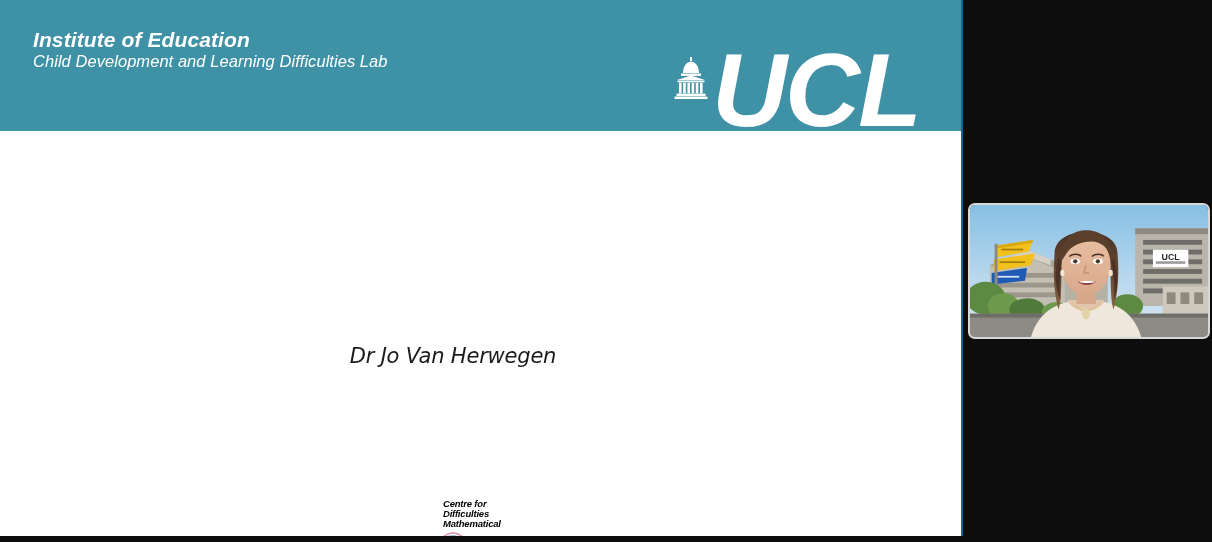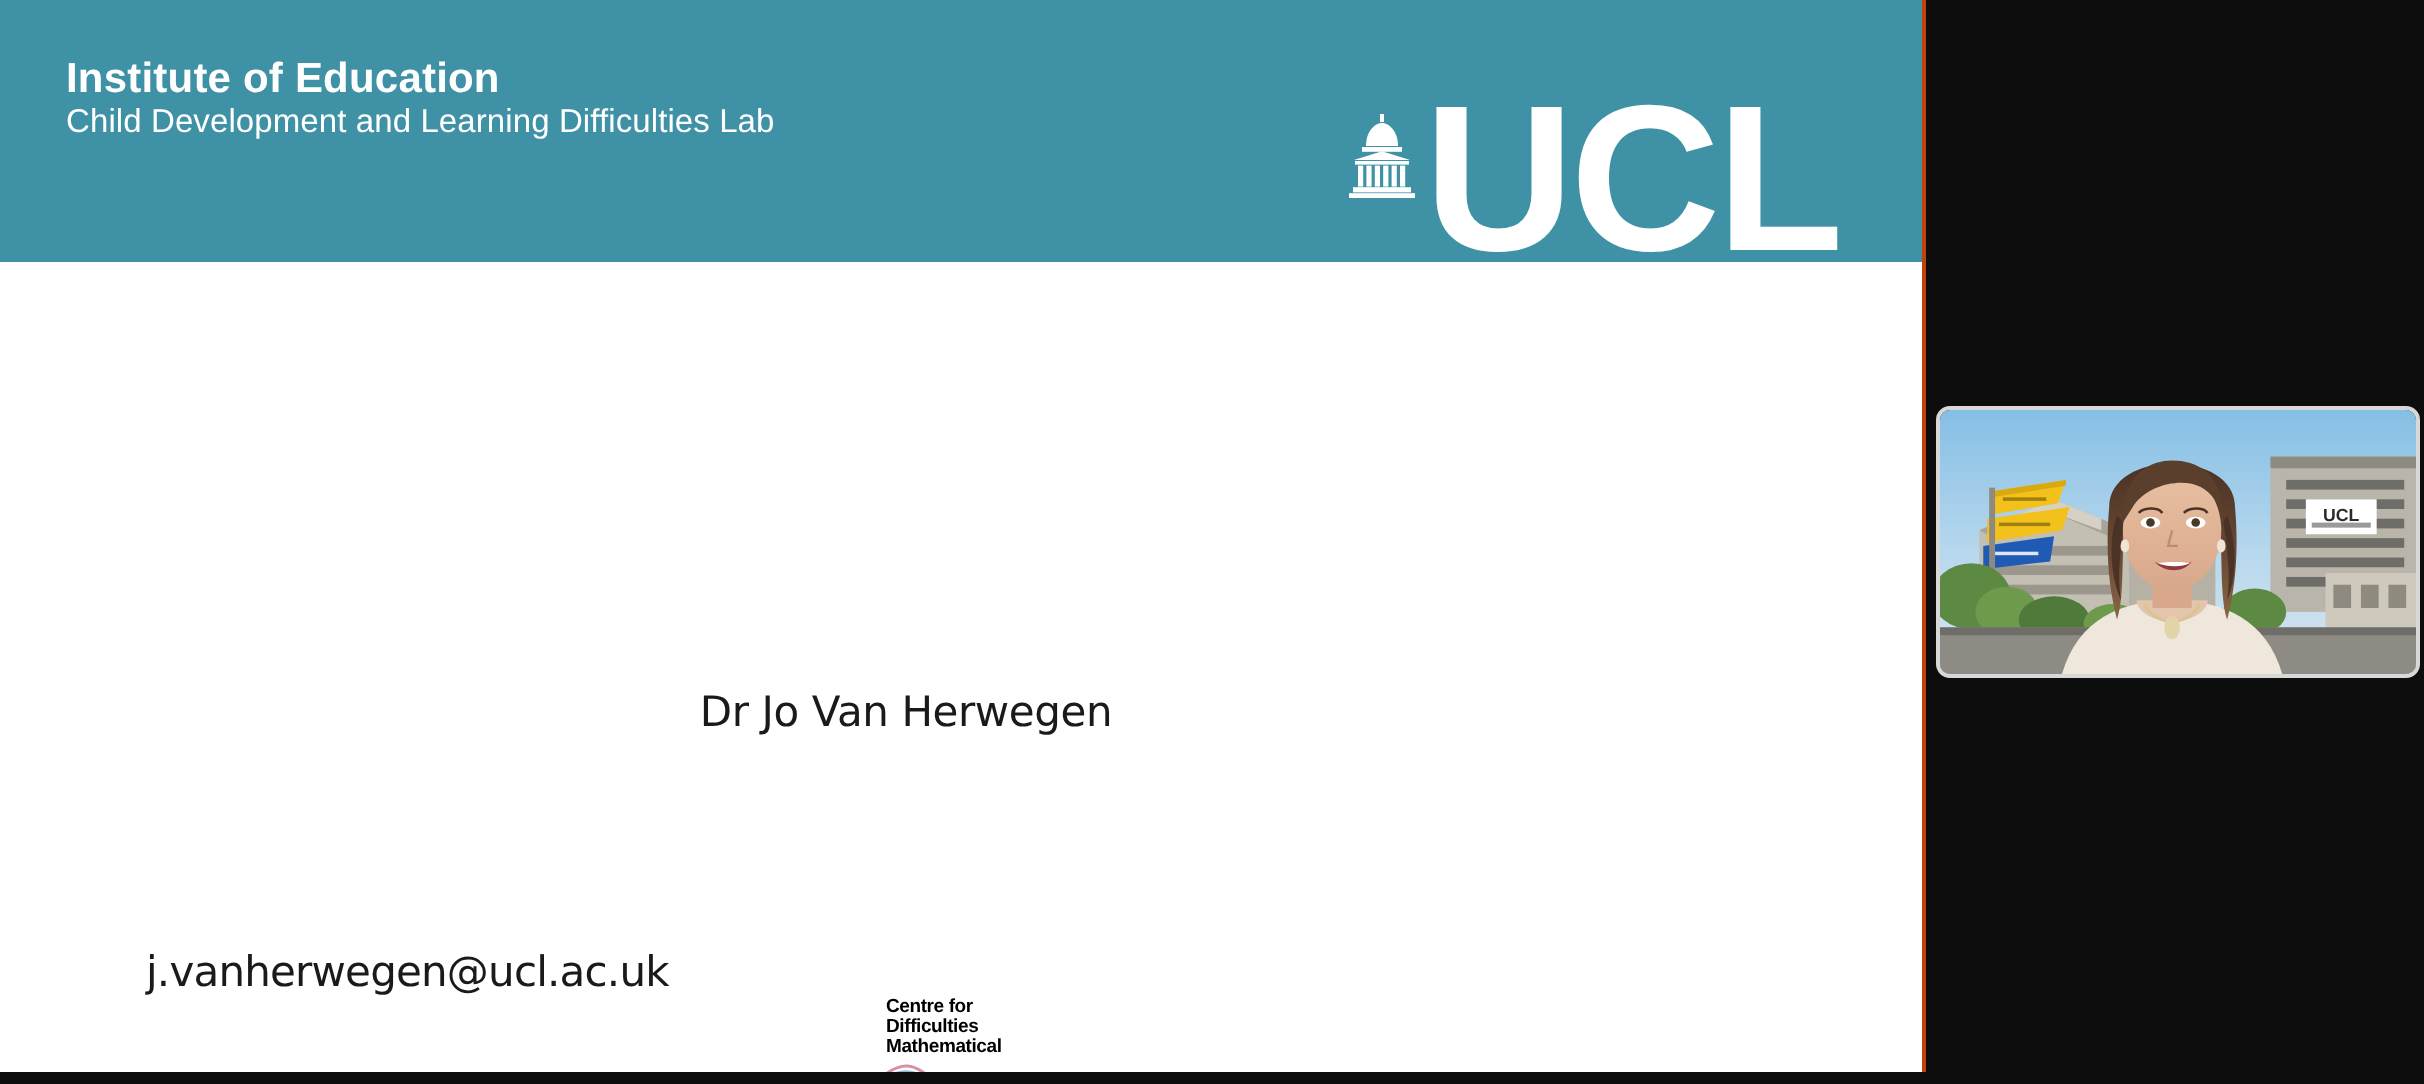--- a/index.html
+++ b/index.html
@@ -21,23 +21,24 @@
   }
 
   
   #slide {
     position: absolute;
     left: 0;
     top: 0;
     width: 963px;
     height: 536px;
     background: #ffffff;
-    border-right: 2px solid #c2410c;
+    border-right: 2px solid #0369a1;
     box-sizing: border-box;
     overflow: hidden;
+    font-style: italic;
   }
   #slide-header {
     position: absolute;
     left: 0;
     top: 0;
     width: 961px;
     height: 131px;
     background: #3f92a6;
   }
   #ioe-title {
@@ -216,21 +217,20 @@
           <rect x="8.5" y="37.6" width="29" height="2.6"></rect>
           <rect x="6.5" y="40.6" width="33" height="2.4"></rect>
         </g>
       </svg>
       <div id="ucl-wordmark">UCL</div>
     </div>
 
 
     <div id="author">Dr Jo Van Herwegen</div>
 
-    <div id="email">j.vanherwegen@ucl.ac.uk</div>
 
 
     <div id="cen-logo">
       <div id="cen-text">
         <div class="cen-line">Centre for</div>
         <div class="cen-line">Difficulties</div>
         <div class="cen-line">Mathematical</div>
       </div>
       <svg id="cen-wave" viewBox="0 0 92 20">
         <path d="M4 8 C12 2 18 3 25 9 C32 15 40 16 48 13 C56 10 64 8 72 10 C80 12 85 13 89 10" fill="none" stroke="#d98fa8" stroke-width="1.5"></path>

